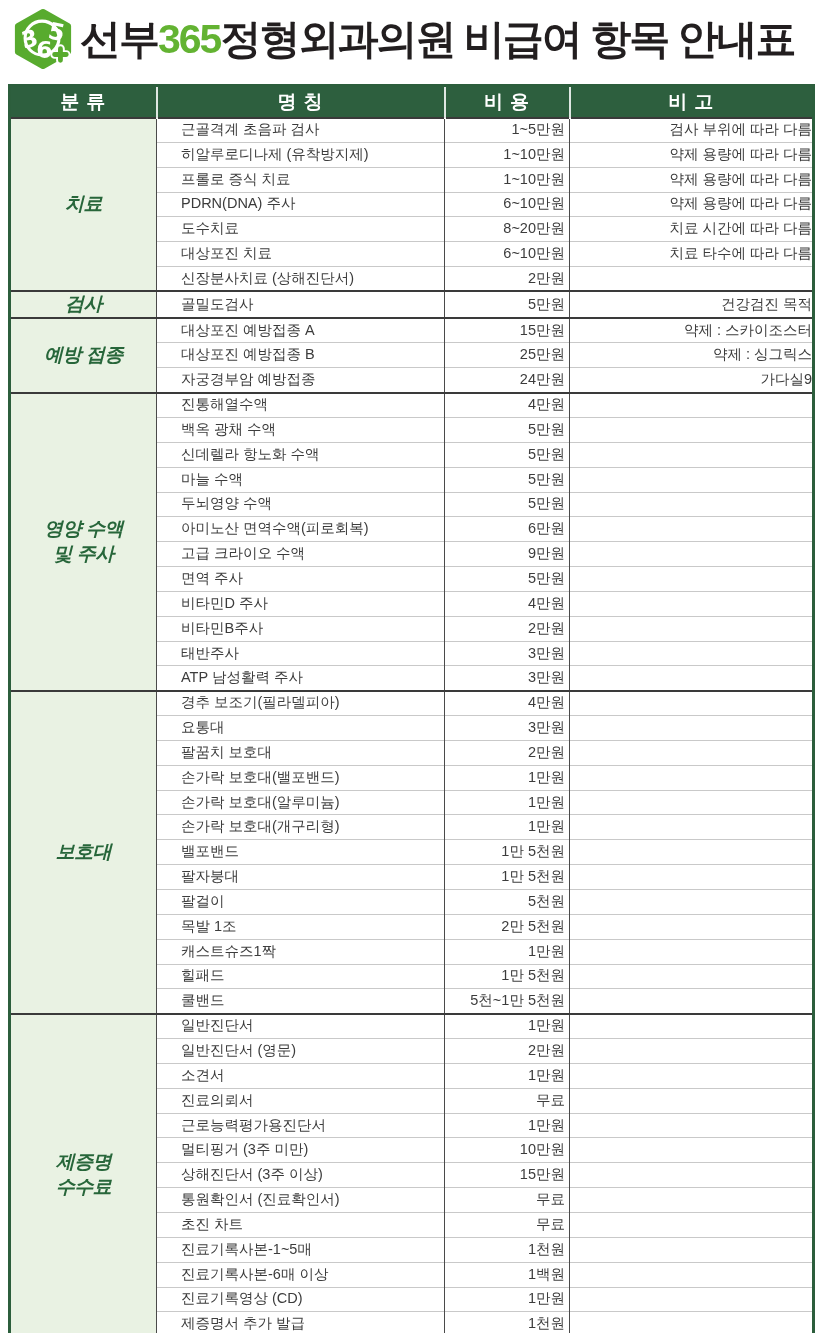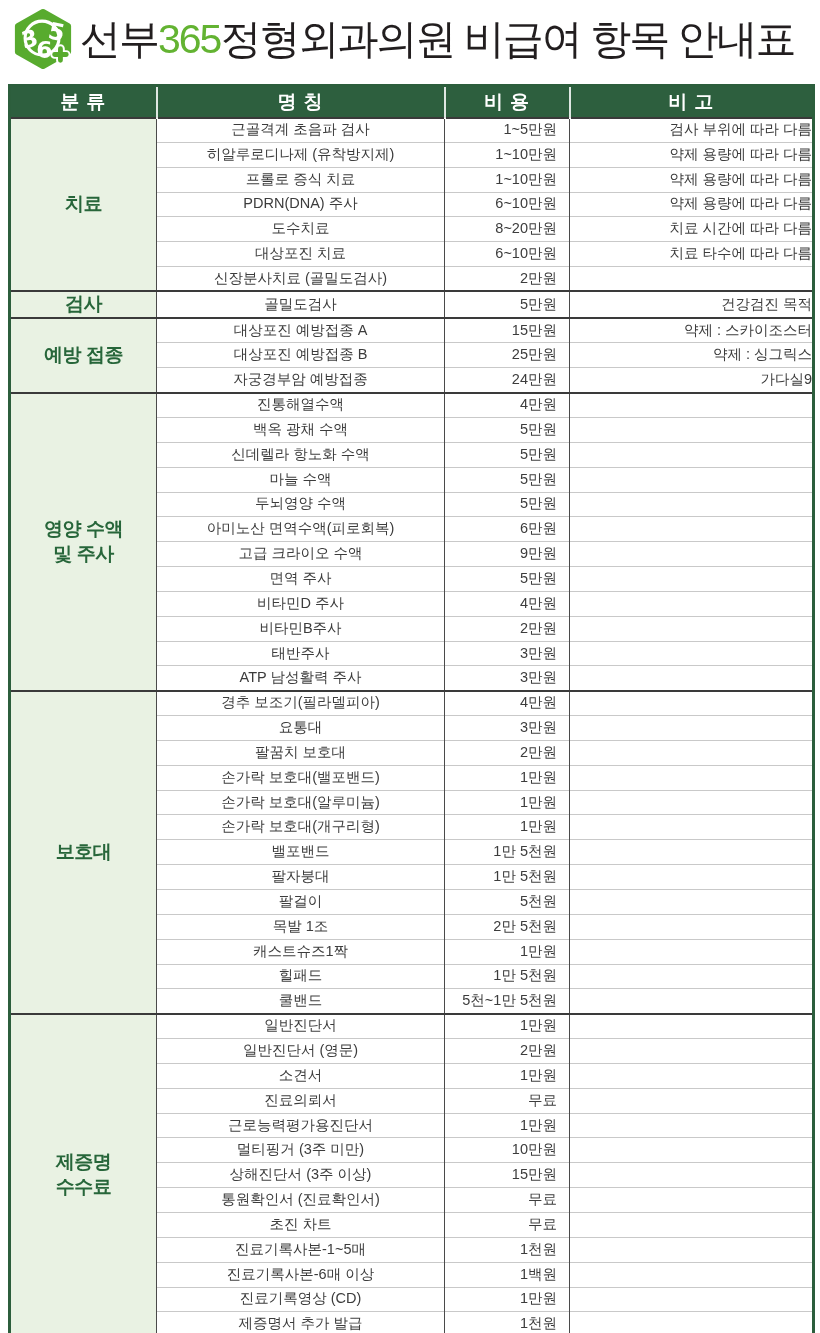--- a/index.html
+++ b/index.html
@@ -15,21 +15,21 @@
   body{
     width:820px;height:1333px;background:#ffffff;
     font-family:"Liberation Sans","DejaVu Sans",sans-serif;
     overflow:hidden;
   }
   .title-bar{
     display:flex;align-items:center;height:76px;padding:2px 8px 0 12px;gap:6px;
   }
   .logo{flex:0 0 auto;color:var(--logo-green)}
   h1{
-    margin:0;font-size:41px;font-weight:400;letter-spacing:-2px;
+    margin:0;font-size:41px;font-weight:700;letter-spacing:-2px;
     color:var(--title-text);white-space:nowrap;line-height:1;
   }
   h1 .green{color:var(--title-green)}
   table{
     border-collapse:collapse;table-layout:fixed;
     width:804px;margin:8px 8px;
     border:3px solid var(--border-outer);
   }
   col.c-cat{width:147px}col.c-name{width:288px}col.c-cost{width:125px}col.c-note{width:244px}
   thead th{
@@ -39,24 +39,24 @@
   }
   thead th + th{border-left:2px solid rgba(255,255,255,.85)}
   tbody{border-top:2.5px solid var(--section-divider)}
   tbody td{
     height:24.85px;font-size:14.5px;color:var(--body-text);
     padding:0;line-height:1.1;overflow:hidden;white-space:nowrap;
   }
   td.cat{
     background:var(--category-bg);color:var(--category-text);
     font-weight:700;font-size:19px;text-align:center;
-    white-space:pre-line;line-height:1.3;letter-spacing:-0.5px;
-  }
-  td.name{text-align:center;padding-left:0;border-left:1.5px solid var(--grid-dark)}
-  td.cost{text-align:right;padding-right:12px;border-left:1.5px solid var(--grid-dark)}
+    white-space:pre-line;line-height:1.3;letter-spacing:-0.5px;font-style:italic;
+  }
+  td.name{text-align:left;padding-left:24px;border-left:1.5px solid var(--grid-dark)}
+  td.cost{text-align:right;padding-right:4px;border-left:1.5px solid var(--grid-dark)}
   td.note{text-align:right;border-left:1.5px solid var(--grid-dark)}
   tbody tr + tr td{border-top:1px solid var(--grid-light)}
 </style>
 </head>
 <body>
 
 <div class="title-bar">
   <svg class="logo" width="62" height="62" viewBox="0 0 64 64">
     <path d="M32 4 L58 18.5 V45.5 L32 60 L6 45.5 V18.5 Z" fill="currentColor" stroke="currentColor" stroke-width="6" stroke-linejoin="round"></path>
     <circle cx="31" cy="31" r="17.5" fill="none" stroke="#ffffff" stroke-width="3.2"></circle>
@@ -112,21 +112,21 @@
         <td class="name">도수치료</td>
         <td class="cost">8~20만원</td>
         <td class="note">치료 시간에 따라 다름</td>
       </tr>
       <tr>
         <td class="name">대상포진 치료</td>
         <td class="cost">6~10만원</td>
         <td class="note">치료 타수에 따라 다름</td>
       </tr>
       <tr>
-        <td class="name">신장분사치료 (골밀도검사)</td>
+        <td class="name">신장분사치료 (상해진단서)</td>
         <td class="cost">2만원</td>
         <td class="note"></td>
       </tr>
     </tbody>
     <tbody>
       <tr>
         <td class="cat" rowspan="1">검사</td>
         <td class="name">골밀도검사</td>
         <td class="cost">5만원</td>
         <td class="note">건강검진 목적</td>

